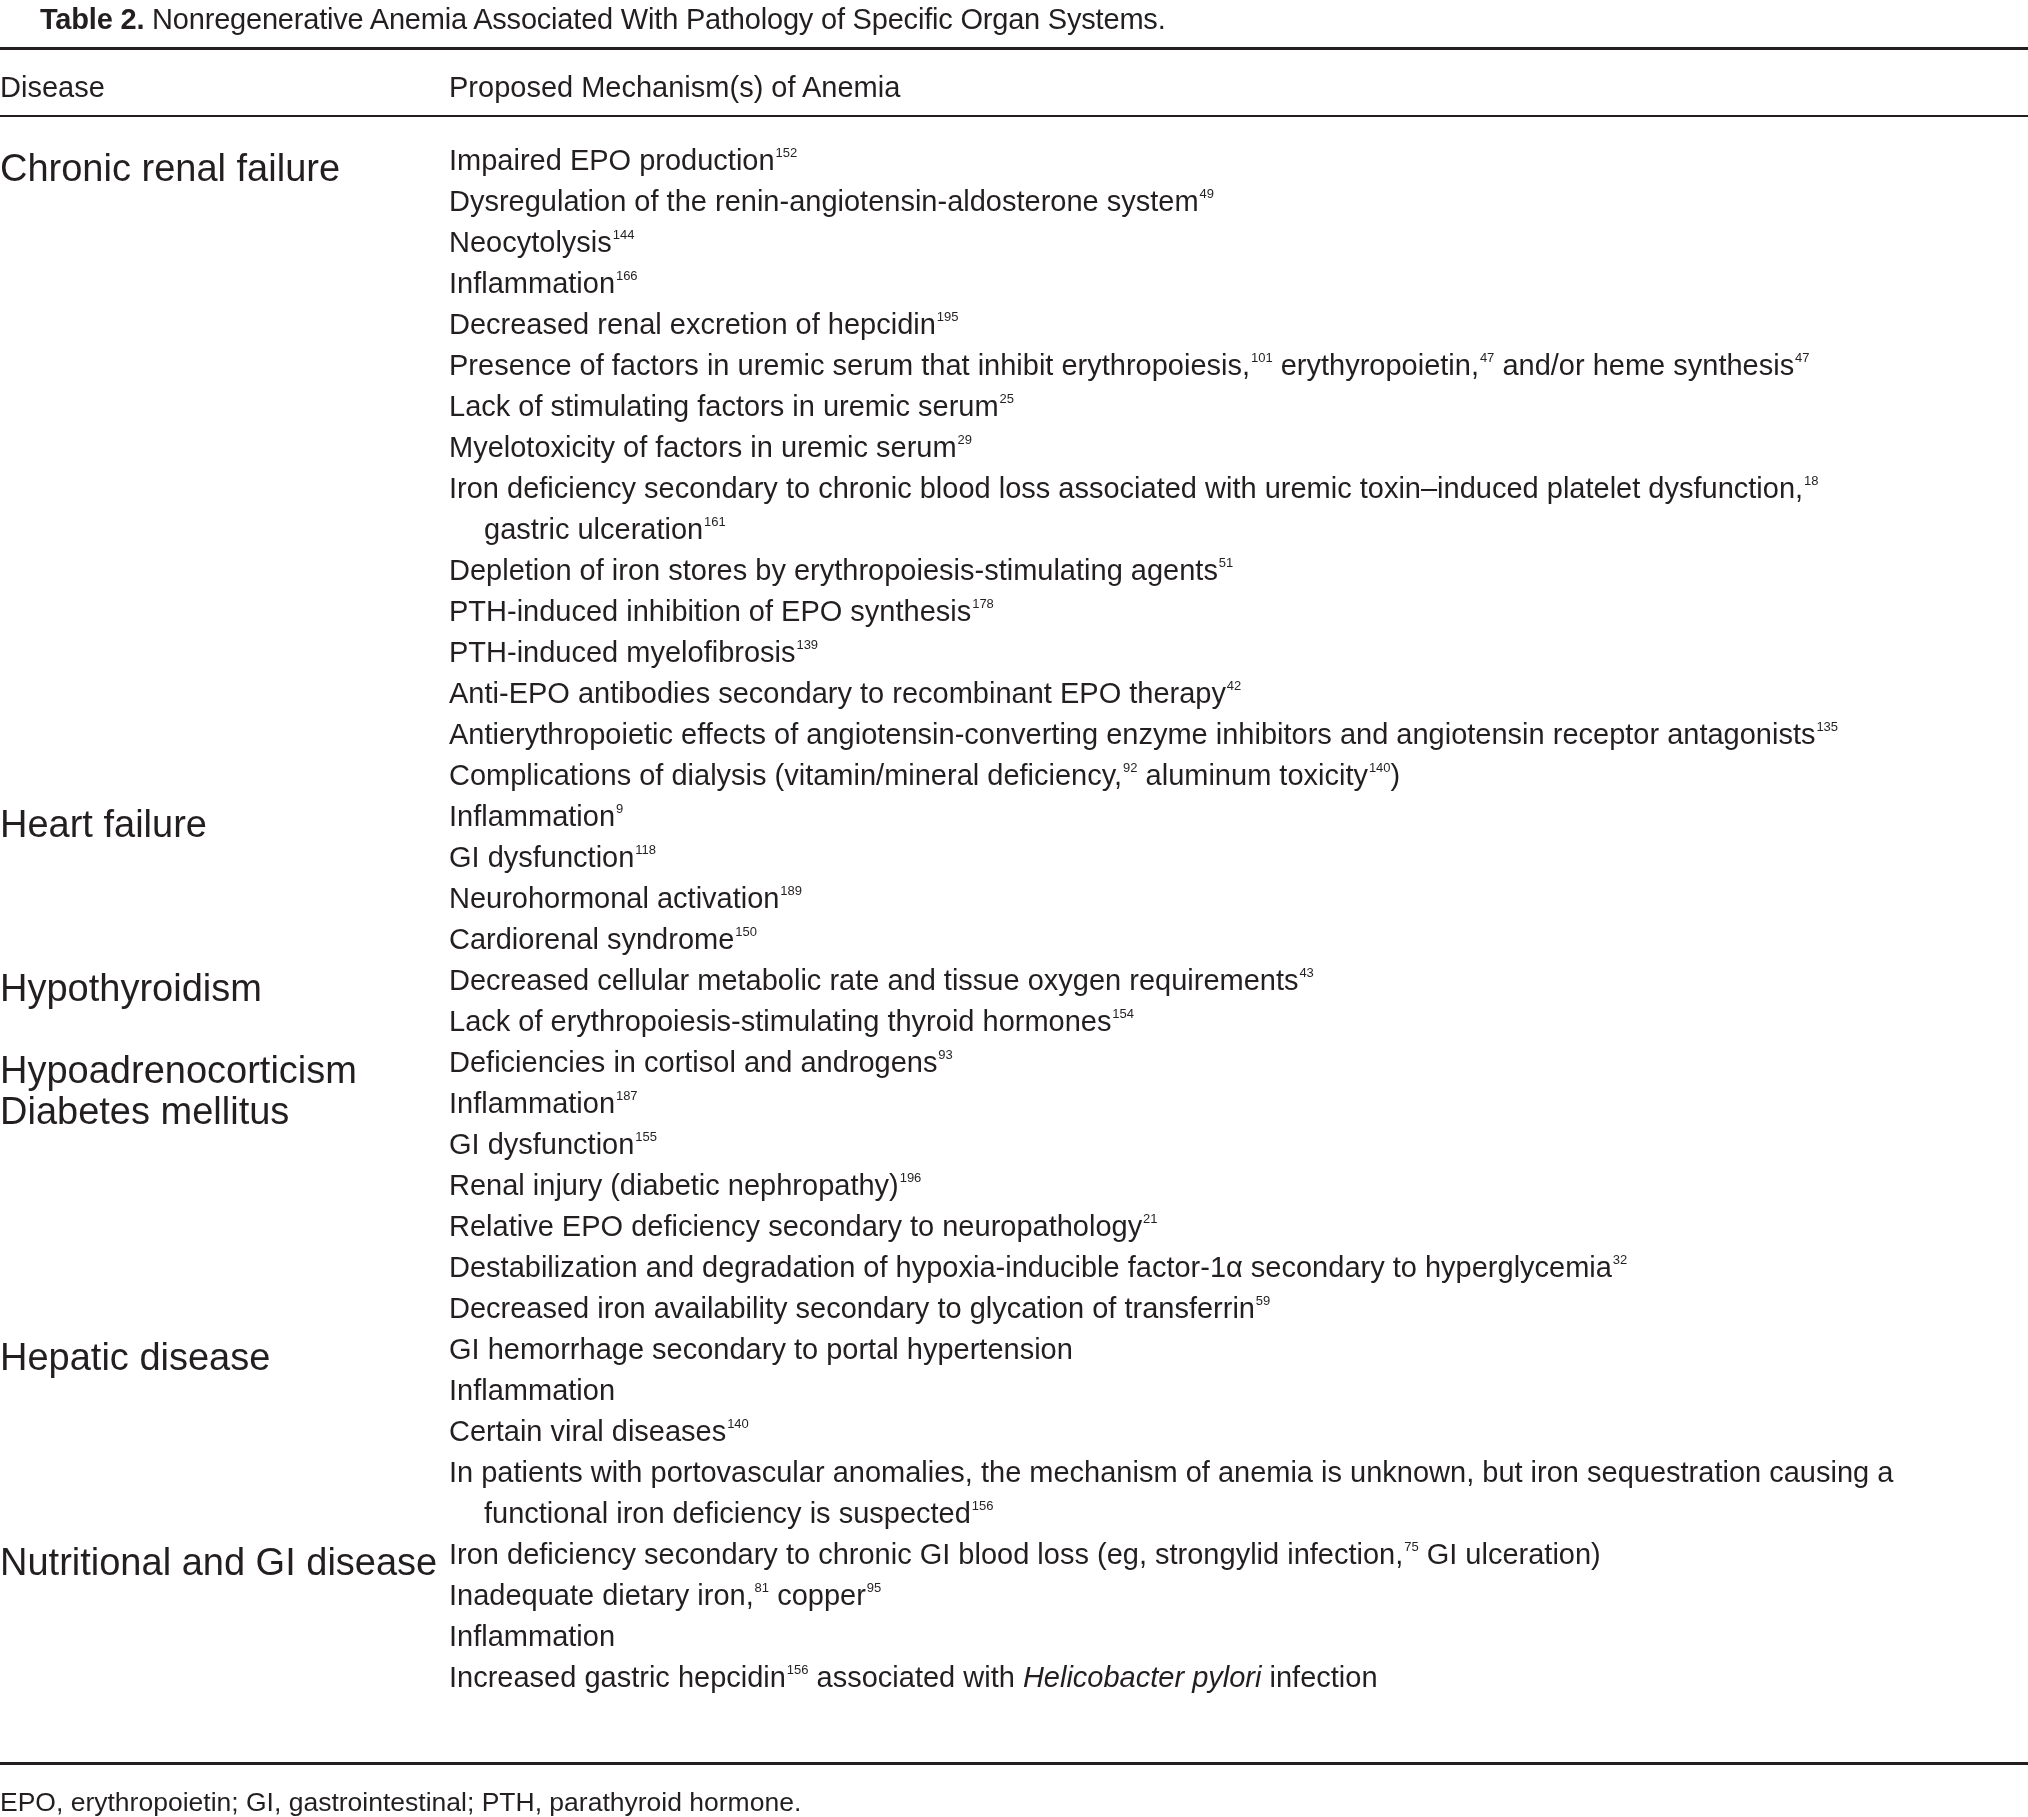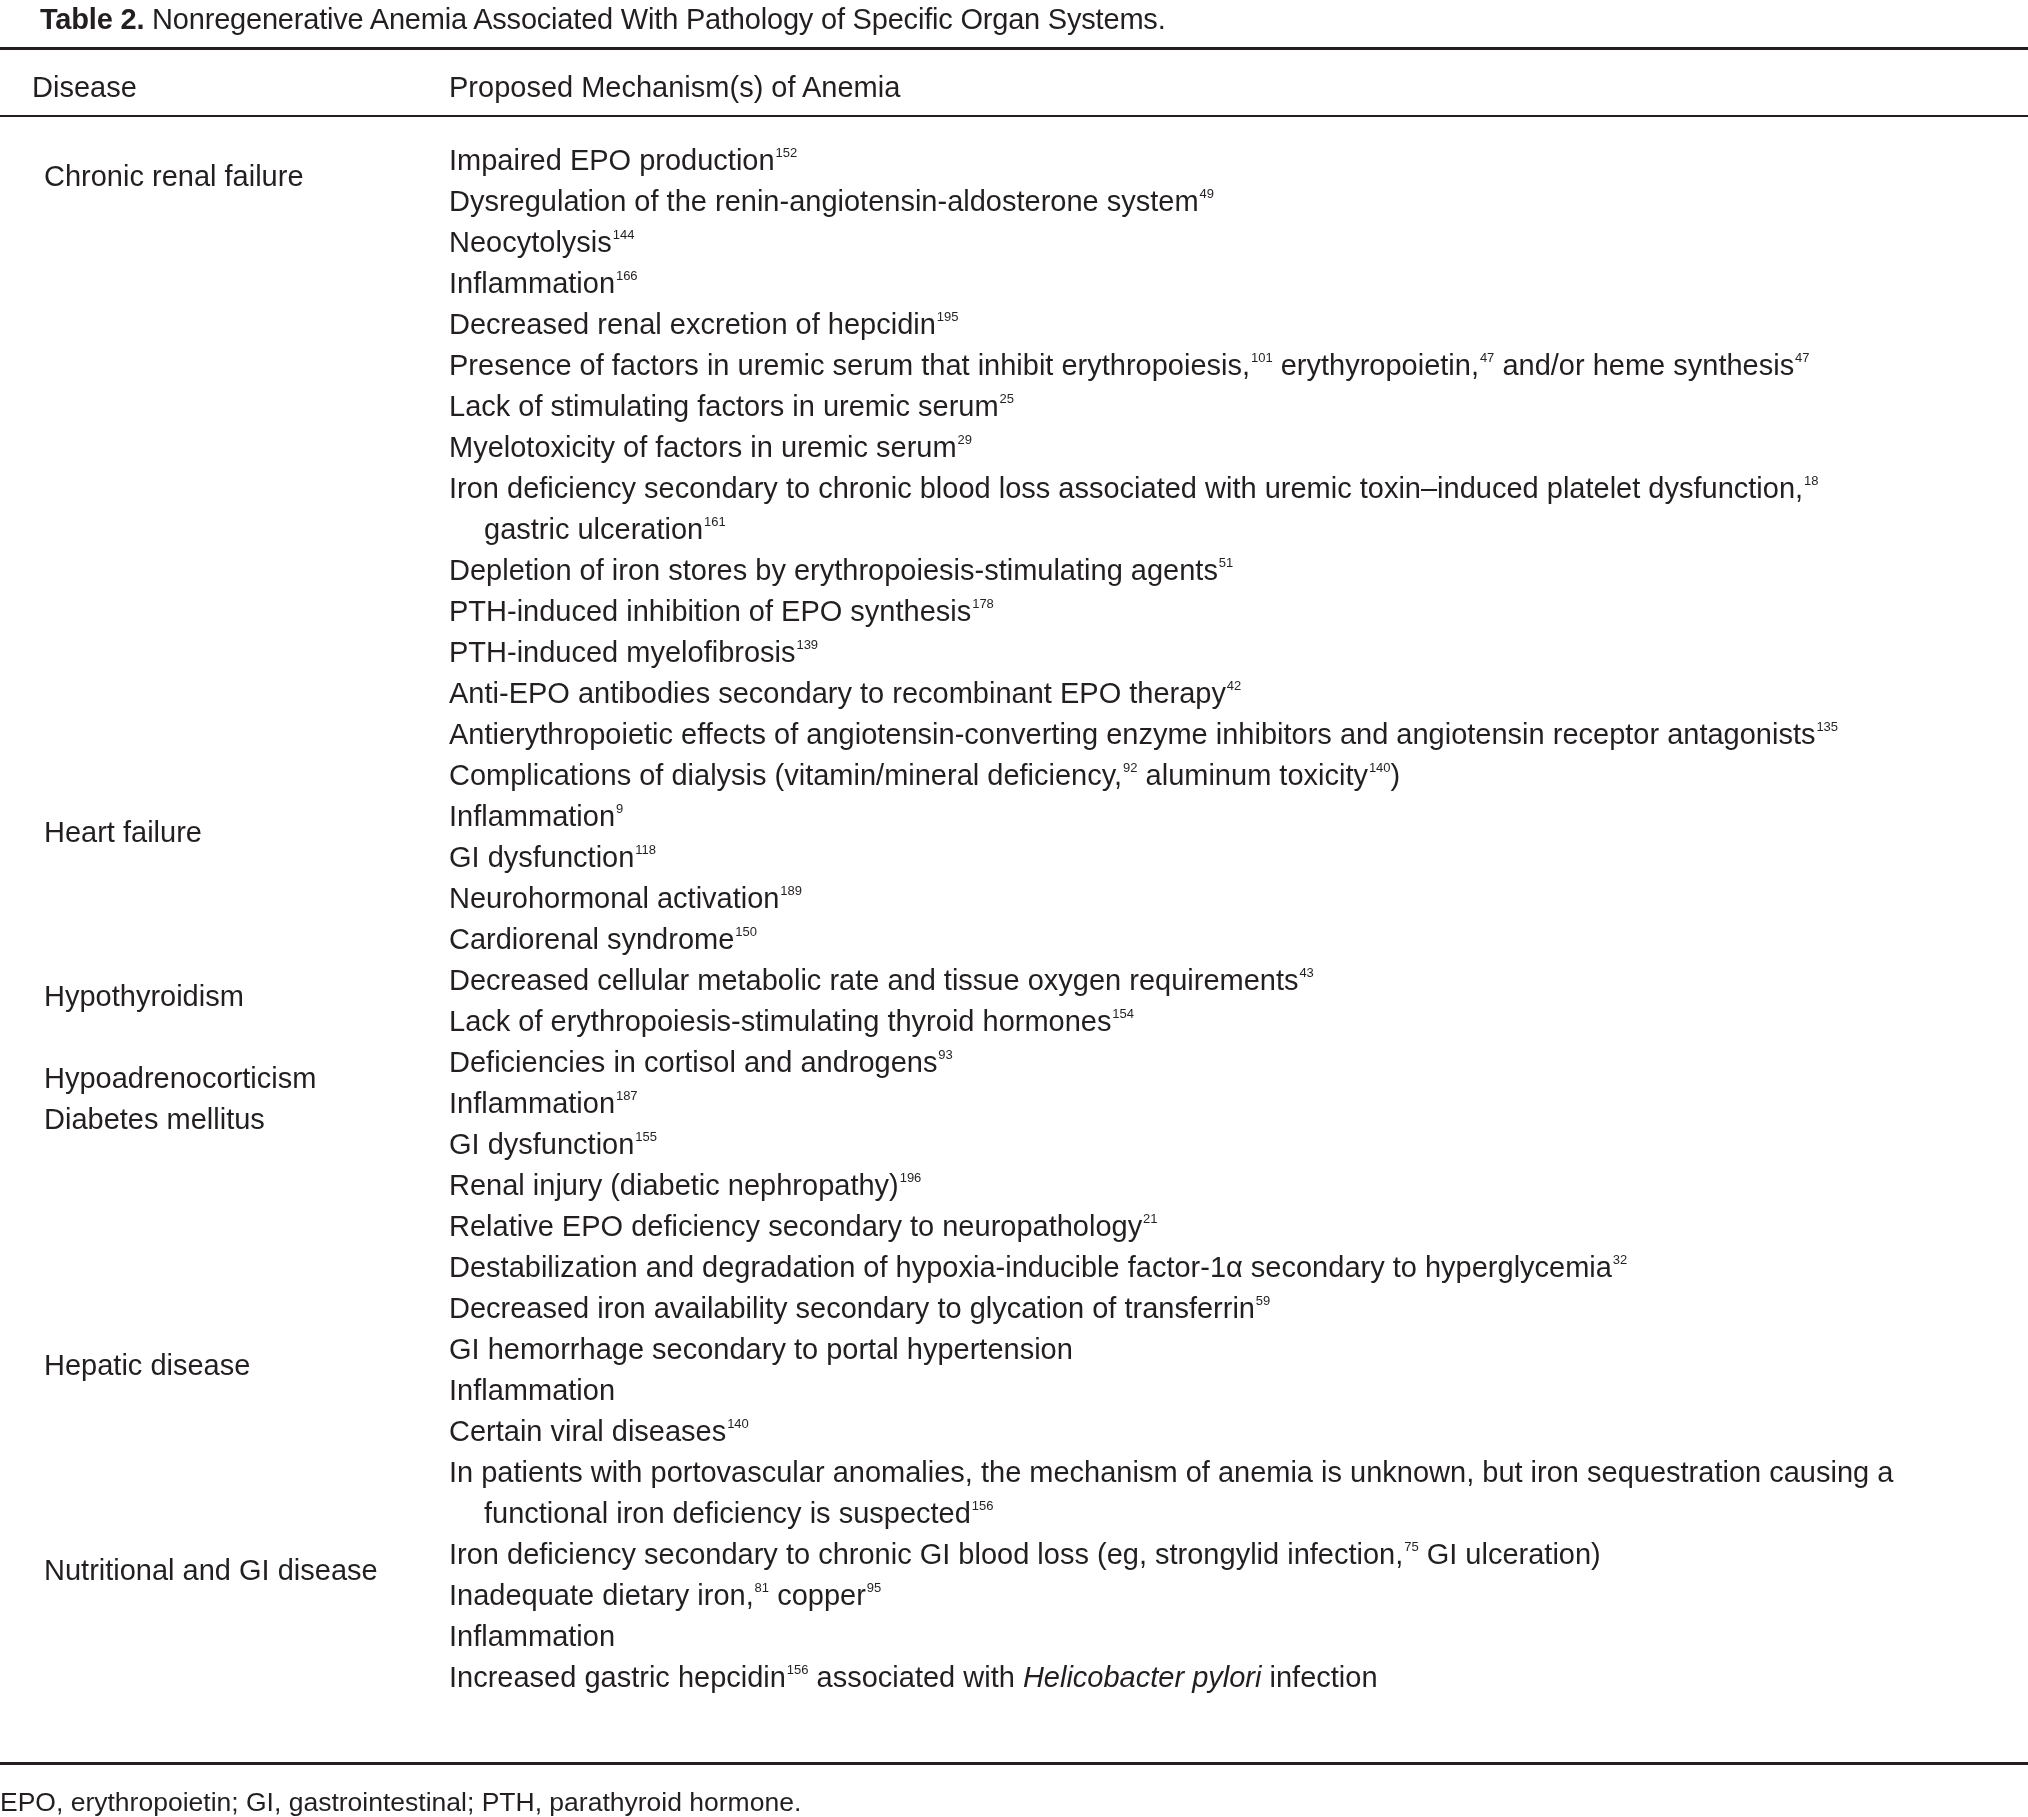--- a/index.html
+++ b/index.html
@@ -10,26 +10,26 @@
   .caption {
     position: absolute; left: 0; top: 0; height: 38px;
     font-size: 29px; line-height: 38px; white-space: nowrap; letter-spacing: -0.2px; margin-left: 40px;
   }
   .caption b { font-weight: bold; }
   .rule { position: absolute; left: 0; width: 2028px; background: #231f20; }
   .rule.top { top: 47px; height: 2.8px; }
   .rule.mid { top: 115px; height: 1.9px; }
   .rule.bot { top: 1762px; height: 2.8px; }
   .hdr { position: absolute; top: 66px; font-size: 29px; line-height: 42px; white-space: nowrap; }
-  .hdr.c1 { left: 0; margin-left: 32px; }
+  .hdr.c1 { left: 0; }
   .hdr.c2 { left: 449px; }
   #rows { position: absolute; left: 0; top: 140px; width: 2028px; }
   .grp { position: relative; }
   .dis {
-    position: absolute; left: 0; top: 16px; font-size: 29px; line-height: 41px; white-space: nowrap; padding-left: 44px;
+    position: absolute; left: 0; top: 8px; font-size: 38px; line-height: 41px; white-space: nowrap;
   }
   .mechs { margin-left: 449px; }
   .mech {
     font-size: 29px; line-height: 41px; white-space: nowrap;
   }
   .mech .wrap { display: block; padding-left: 35px; }
   sup { font-size: 13px; line-height: 0; vertical-align: 13.2px; margin-left: 0.9px; }
   i { font-style: italic; }
   .foot {
     position: absolute; left: 0; top: 1783px; font-size: 26.5px; line-height: 38px; white-space: nowrap;

